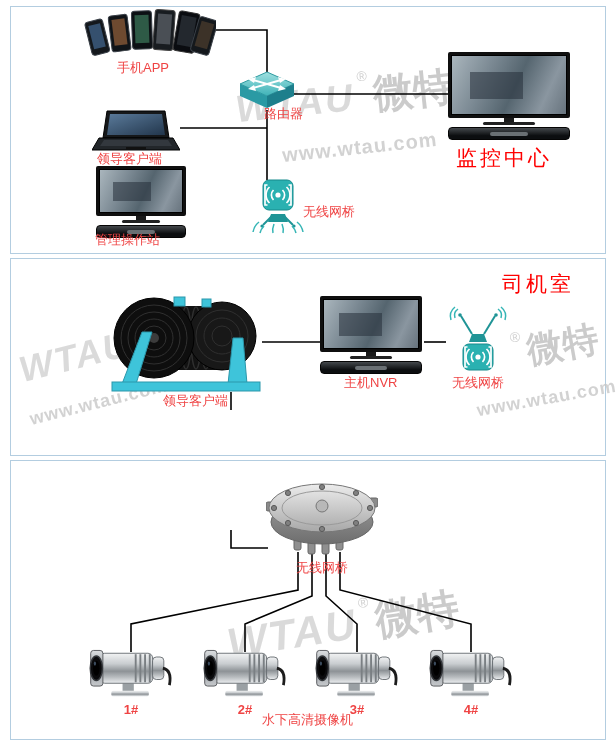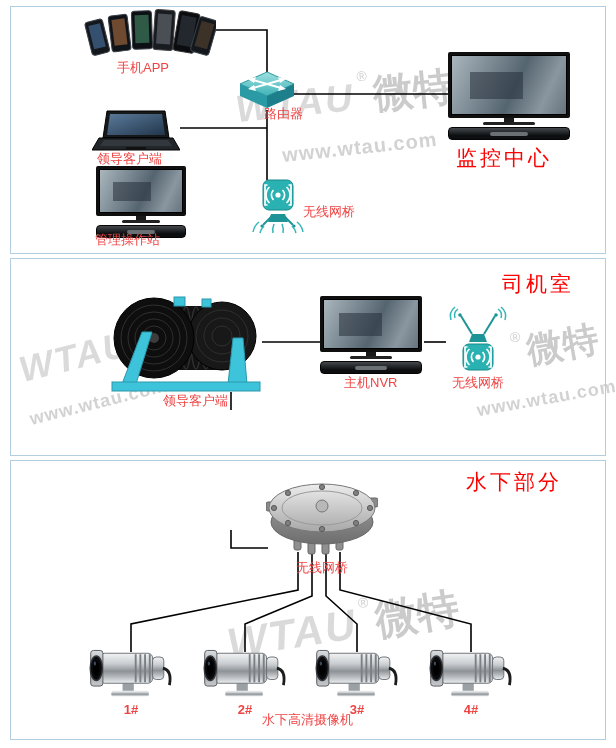--- a/index.html
+++ b/index.html
@@ -281,21 +281,20 @@
       <rect x="17" y="40" width="30" height="26" rx="6" fill="#2ab1b1" stroke="#178a8c"></rect>
       <circle cx="32" cy="53" r="2.6" fill="#fff"></circle>
       <path d="M27.5,48 a7,7 0 0 0 0,10 M36.5,48 a7,7 0 0 1 0,10" stroke="#fff" stroke-width="1.7" fill="none"></path>
       <path d="M23.5,45 a11,11 0 0 0 0,16 M40.5,45 a11,11 0 0 1 0,16" stroke="#fff" stroke-width="1.7" fill="none"></path>
       <path d="M21.5,43 h-2.5 v20 h2.5 M42.5,43 h2.5 v20 h-2.5" stroke="#fff" stroke-width="1.7" fill="none"></path>
     </svg>
   </div>
   <div class="lbl" style="left:452px;top:374px">无线网桥</div>
 
 
-  <div class="sec-title" style="left:466px;top:468px">水下部分</div>
 
   <div class="dev" style="left:266px;top:476px">
     <svg width="112" height="96" viewBox="0 0 112 96">
       <rect x="28" y="58" width="7" height="16" rx="2" fill="#8f8f8f" stroke="#666"></rect>
       <rect x="42" y="62" width="7" height="16" rx="2" fill="#8f8f8f" stroke="#666"></rect>
       <rect x="56" y="62" width="7" height="16" rx="2" fill="#8f8f8f" stroke="#666"></rect>
       <rect x="70" y="58" width="7" height="16" rx="2" fill="#8f8f8f" stroke="#666"></rect>
       <ellipse cx="56" cy="46" rx="51" ry="22" fill="url(#discWall)" stroke="#666"></ellipse>
       <rect x="0" y="26" width="9" height="9" rx="2" fill="#8a8a8a" stroke="#666"></rect>
       <rect x="103" y="22" width="9" height="9" rx="2" fill="#8a8a8a" stroke="#666"></rect>

